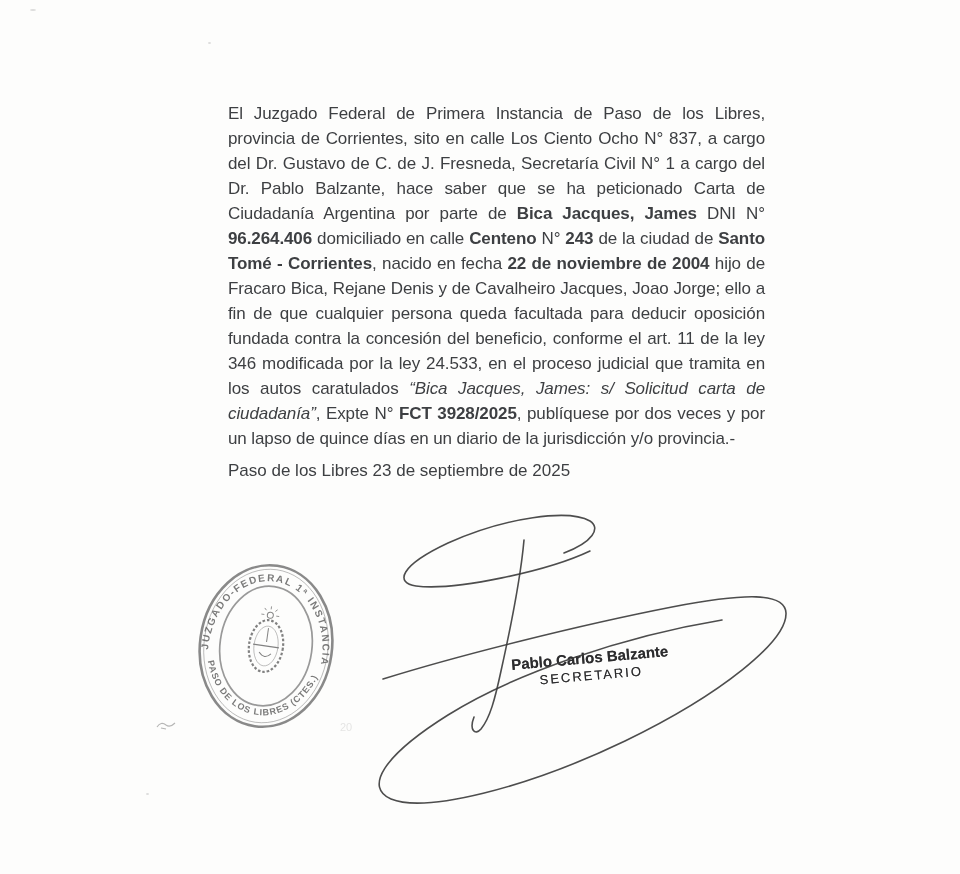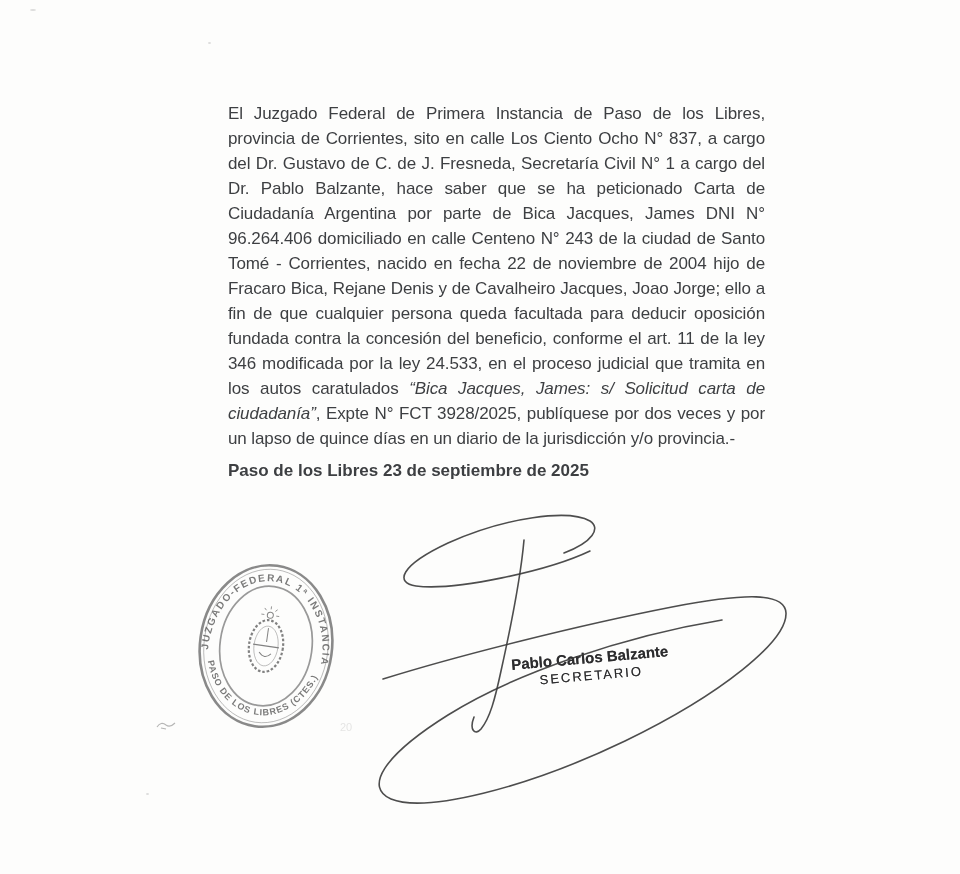--- a/index.html
+++ b/index.html
@@ -13,25 +13,25 @@
     background:var(--paper);
     font-family:"Liberation Sans",sans-serif;
     color:var(--ink);
   }
   .notice{
     position:absolute;left:228px;top:101px;width:537px;
     font-size:17px;line-height:25px;letter-spacing:-0.1px;
     text-align:justify;
     color:var(--ink);
   }
-  .seg-bold{font-weight:normal;}
+  .seg-bold{font-weight:bold;}
   .seg-italic{font-style:italic;}
   .date-line{
     position:absolute;left:228px;top:461px;
-    font-size:17px;color:var(--ink);font-weight:bold;
+    font-size:17px;color:var(--ink);
   }
   .seal-svg{
     position:absolute;left:186px;top:556px;width:160px;height:180px;
     opacity:.88;filter:blur(0.3px);
   }
   .seal-text{
     font-family:"Liberation Sans",sans-serif;font-weight:bold;
     fill:var(--seal-ink);
   }
   .seal-text-top{font-size:10px;letter-spacing:1.6px;}

